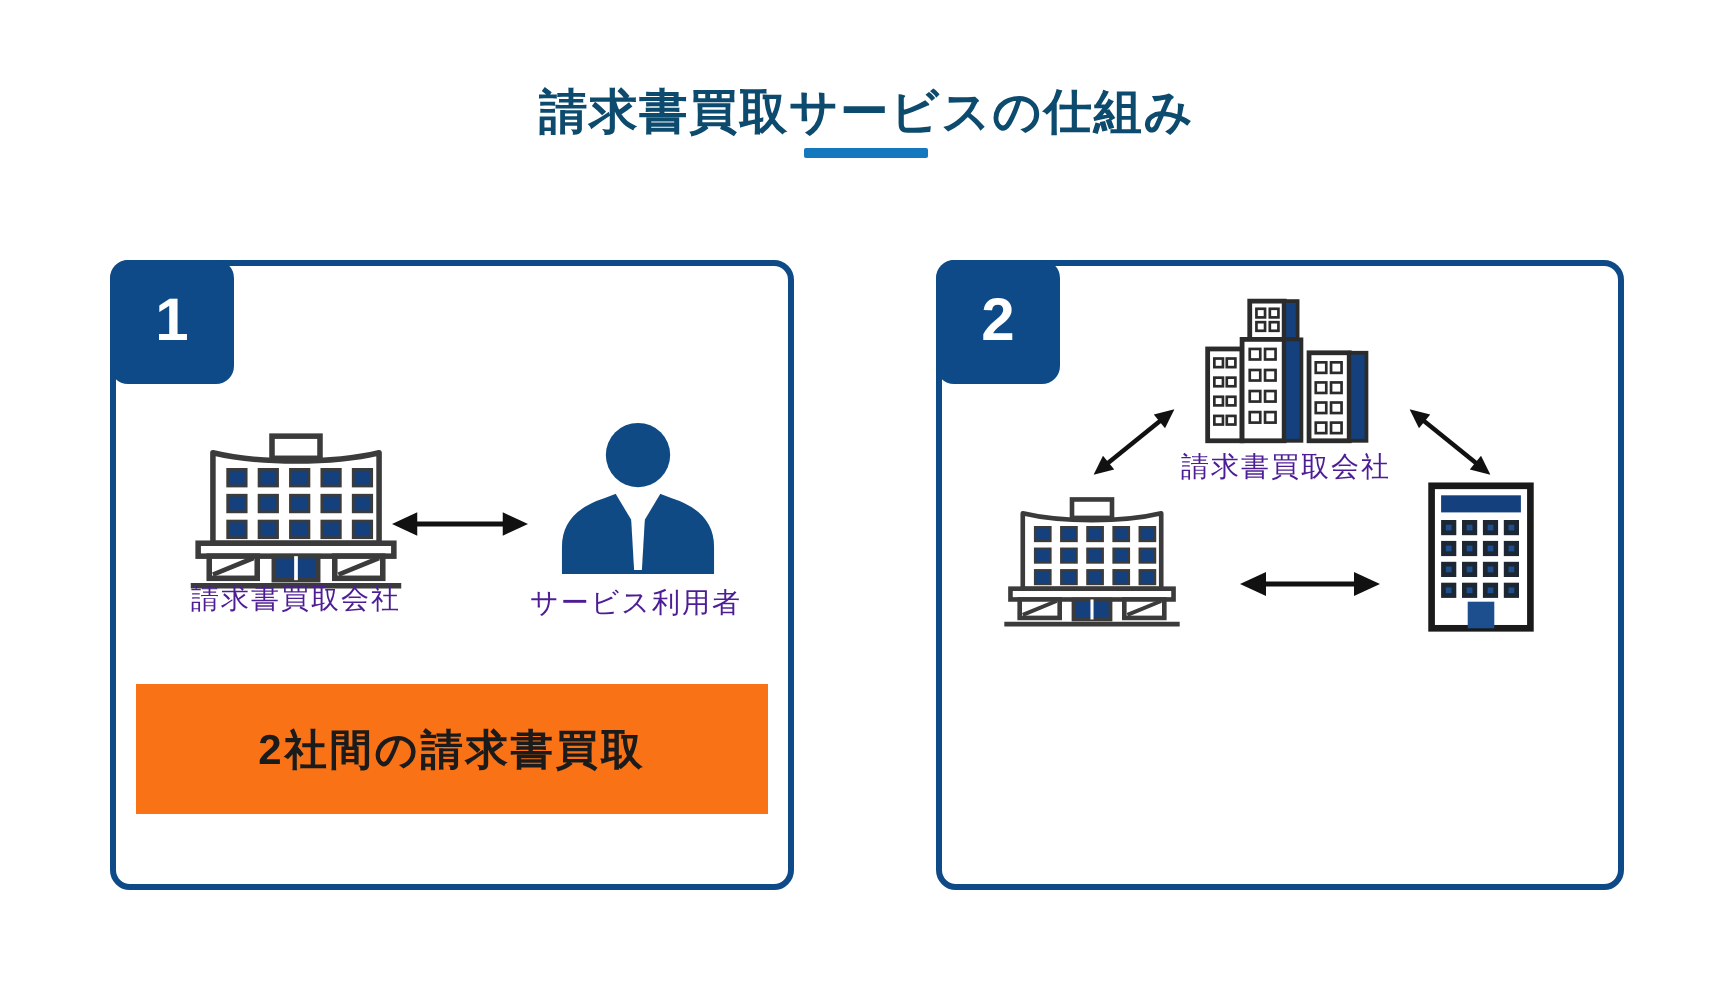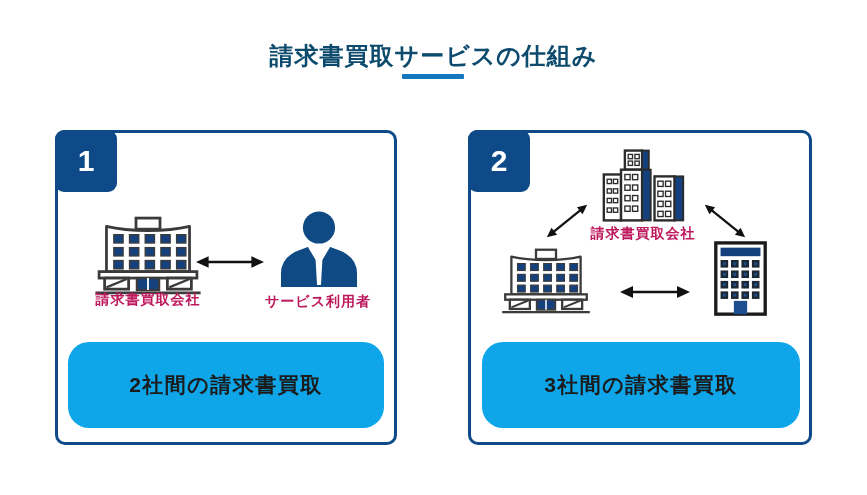--- a/index.html
+++ b/index.html
@@ -23,26 +23,26 @@
   }
   .panel1{left:55px;width:342px;}
   .panel2{left:468px;width:344px;}
   .badge{
     position:absolute;left:-3px;top:-3px;width:62px;height:62px;
     background:#0d4a87;border-radius:9px;color:#ffffff;
     display:flex;align-items:center;justify-content:center;
     font-size:30px;font-weight:bold;
   }
   .entity-label{
-    position:absolute;text-align:center;font-size:14px;font-weight:bold;
-    letter-spacing:1px;color:#be185d;white-space:nowrap;
+    position:absolute;text-align:center;font-size:14px;font-weight:normal;
+    letter-spacing:1px;color:#4c1d95;white-space:nowrap;
   }
   .caption-box{
-    position:absolute;left:10px;top:209px;width:316px;height:86px;
-    background:#0ea5e9;border-radius:21px;
+    position:absolute;left:10px;top:209px;width:316px;height:65px;
+    background:#f97316;border-radius:0;
     display:flex;align-items:center;justify-content:center;
   }
   .caption-text{
     font-size:21px;font-weight:bold;letter-spacing:1.5px;color:#1b1b1b;
   }
   .icon{position:absolute;}
   .arrow{position:absolute;}
   .arrow svg{display:block;}
   .rot-l{transform:rotate(-39deg);}
   .rot-r{transform:rotate(39deg);}
@@ -242,18 +242,15 @@
         <rect x="20" y="53" width="8" height="8" fill="#1d2733"></rect>
           <rect x="22.5" y="55.5" width="3" height="3" fill="#1d4f8f"></rect>
         <rect x="31" y="53" width="8" height="8" fill="#1d2733"></rect>
           <rect x="33.5" y="55.5" width="3" height="3" fill="#1d4f8f"></rect>
         <rect x="42" y="53" width="8" height="8" fill="#1d2733"></rect>
           <rect x="44.5" y="55.5" width="3" height="3" fill="#1d4f8f"></rect>
         <rect x="23" y="63" width="14" height="14" fill="#1d4f8f"></rect>
       </svg>
     </div>
 
-    <div class="caption-box" style="left:11px;width:318px;">
-      <span class="caption-text">3社間の請求書買取</span>
-    </div>
   </div>
 
 </div>
 
 </body></html>

